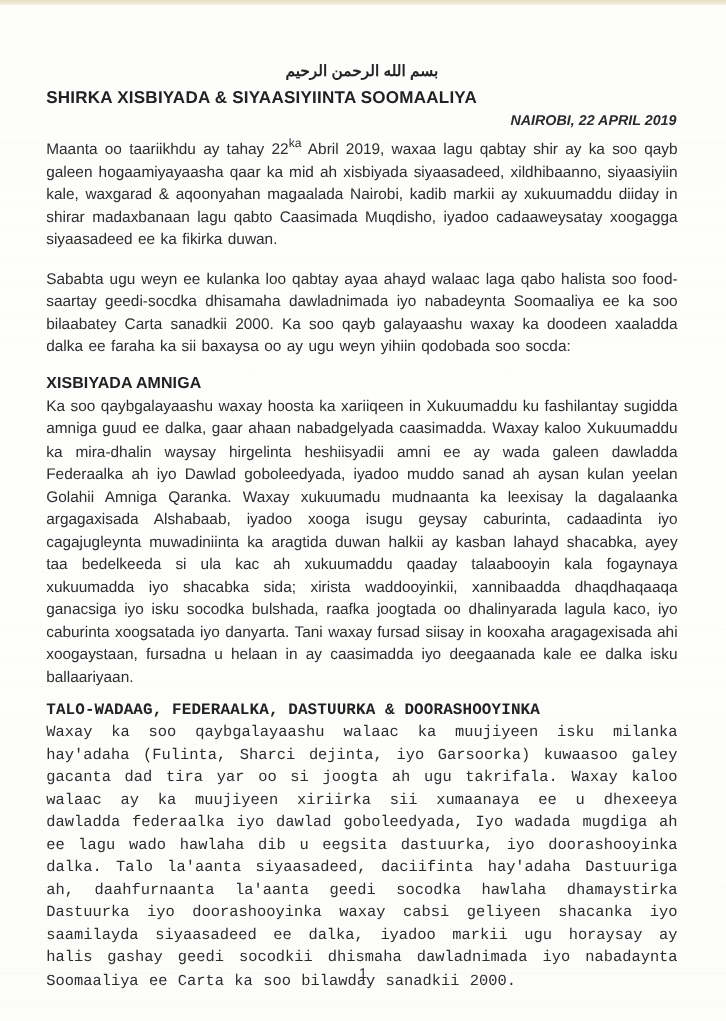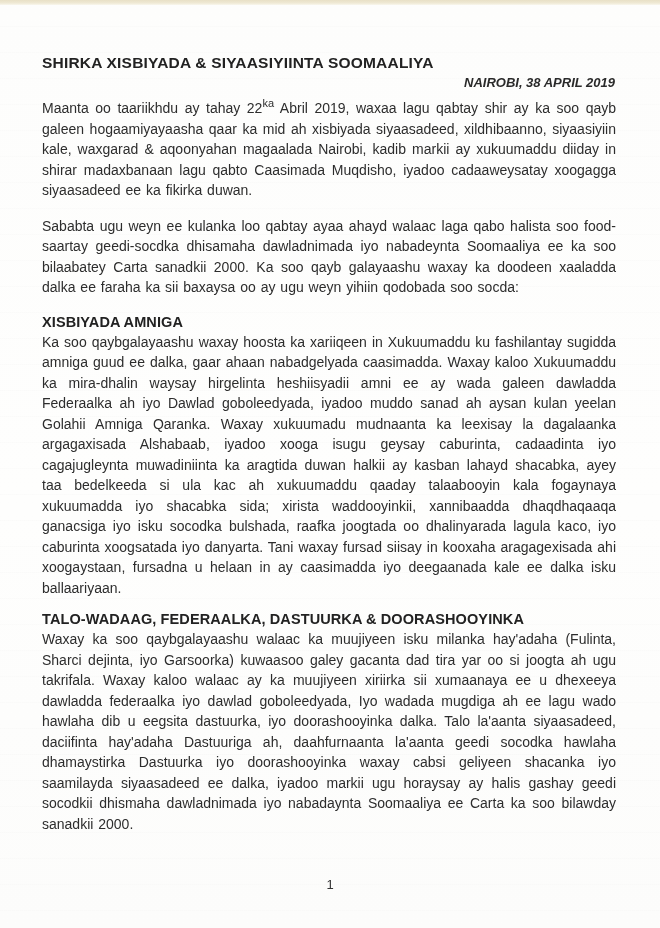--- a/index.html
+++ b/index.html
@@ -80,20 +80,21 @@
   }
   .section-heading {
     font-size: 14.5px;
     font-weight: bold;
     line-height: 18px;
     margin: 0 0 1px 0;
     color: #222222;
     letter-spacing: 0.1px;
   }
   .section-gap {
+    font-family: Liberation Mono, monospace;
   }
   .section-body {
     margin-bottom: 0;
   }
   .first-section-body {
     margin-bottom: 12px;
   }
   .page-number {
     position: absolute;
     left: 0;
@@ -103,24 +104,25 @@
     font-size: 13px;
     color: #333333;
   }
 </style>
 </head>
 <body>
 
 <div class="page">
   <div class="top-edge"></div>
 
+  <div class="bismillah">بسم الله الرحمن الرحيم</div>
 
   <h1 class="title">SHIRKA XISBIYADA &amp; SIYAASIYIINTA SOOMAALIYA</h1>
 
-  <div class="dateline">NAIROBI, 38 APRIL 2019</div>
+  <div class="dateline">NAIROBI, 22 APRIL 2019</div>
 
   <p class="body-text"><span>Maanta oo taariikhdu ay tahay 22</span><sup>ka</sup><span> Abril 2019, waxaa lagu qabtay shir ay ka soo qayb galeen hogaamiyayaasha qaar ka mid ah xisbiyada siyaasadeed, xildhibaanno, siyaasiyiin kale, waxgarad &amp; aqoonyahan magaalada Nairobi, kadib markii ay xukuumaddu diiday in shirar madaxbanaan lagu qabto Caasimada Muqdisho, iyadoo cadaaweysatay xoogagga siyaasadeed ee ka fikirka duwan.</span></p>
 
   <p class="body-text">Sababta ugu weyn ee kulanka loo qabtay ayaa ahayd walaac laga qabo halista soo food-saartay geedi-socdka dhisamaha dawladnimada iyo nabadeynta Soomaaliya ee ka soo bilaabatey Carta sanadkii 2000. Ka soo qayb galayaashu waxay ka doodeen xaaladda dalka ee faraha ka sii baxaysa oo ay ugu weyn yihiin qodobada soo socda:</p>
 
   <section>
     <h2 class="section-heading">XISBIYADA AMNIGA</h2>
     <p class="body-text first-section-body">Ka soo qaybgalayaashu waxay hoosta ka xariiqeen in Xukuumaddu ku fashilantay sugidda amniga guud ee dalka, gaar ahaan nabadgelyada caasimadda. Waxay kaloo Xukuumaddu ka mira-dhalin waysay hirgelinta heshiisyadii amni ee ay wada galeen dawladda Federaalka ah iyo Dawlad goboleedyada, iyadoo muddo sanad ah aysan kulan yeelan Golahii Amniga Qaranka. Waxay xukuumadu mudnaanta ka leexisay la dagalaanka argagaxisada Alshabaab, iyadoo xooga isugu geysay caburinta, cadaadinta iyo cagajugleynta muwadiniinta ka aragtida duwan halkii ay kasban lahayd shacabka, ayey taa bedelkeeda si ula kac ah xukuumaddu qaaday talaabooyin kala fogaynaya xukuumadda iyo shacabka sida; xirista waddooyinkii, xannibaadda dhaqdhaqaaqa ganacsiga iyo isku socodka bulshada, raafka joogtada oo dhalinyarada lagula kaco, iyo caburinta xoogsatada iyo danyarta. Tani waxay fursad siisay in kooxaha aragagexisada ahi xoogaystaan, fursadna u helaan in ay caasimadda iyo deegaanada kale ee dalka isku ballaariyaan.</p>
   </section>
 

